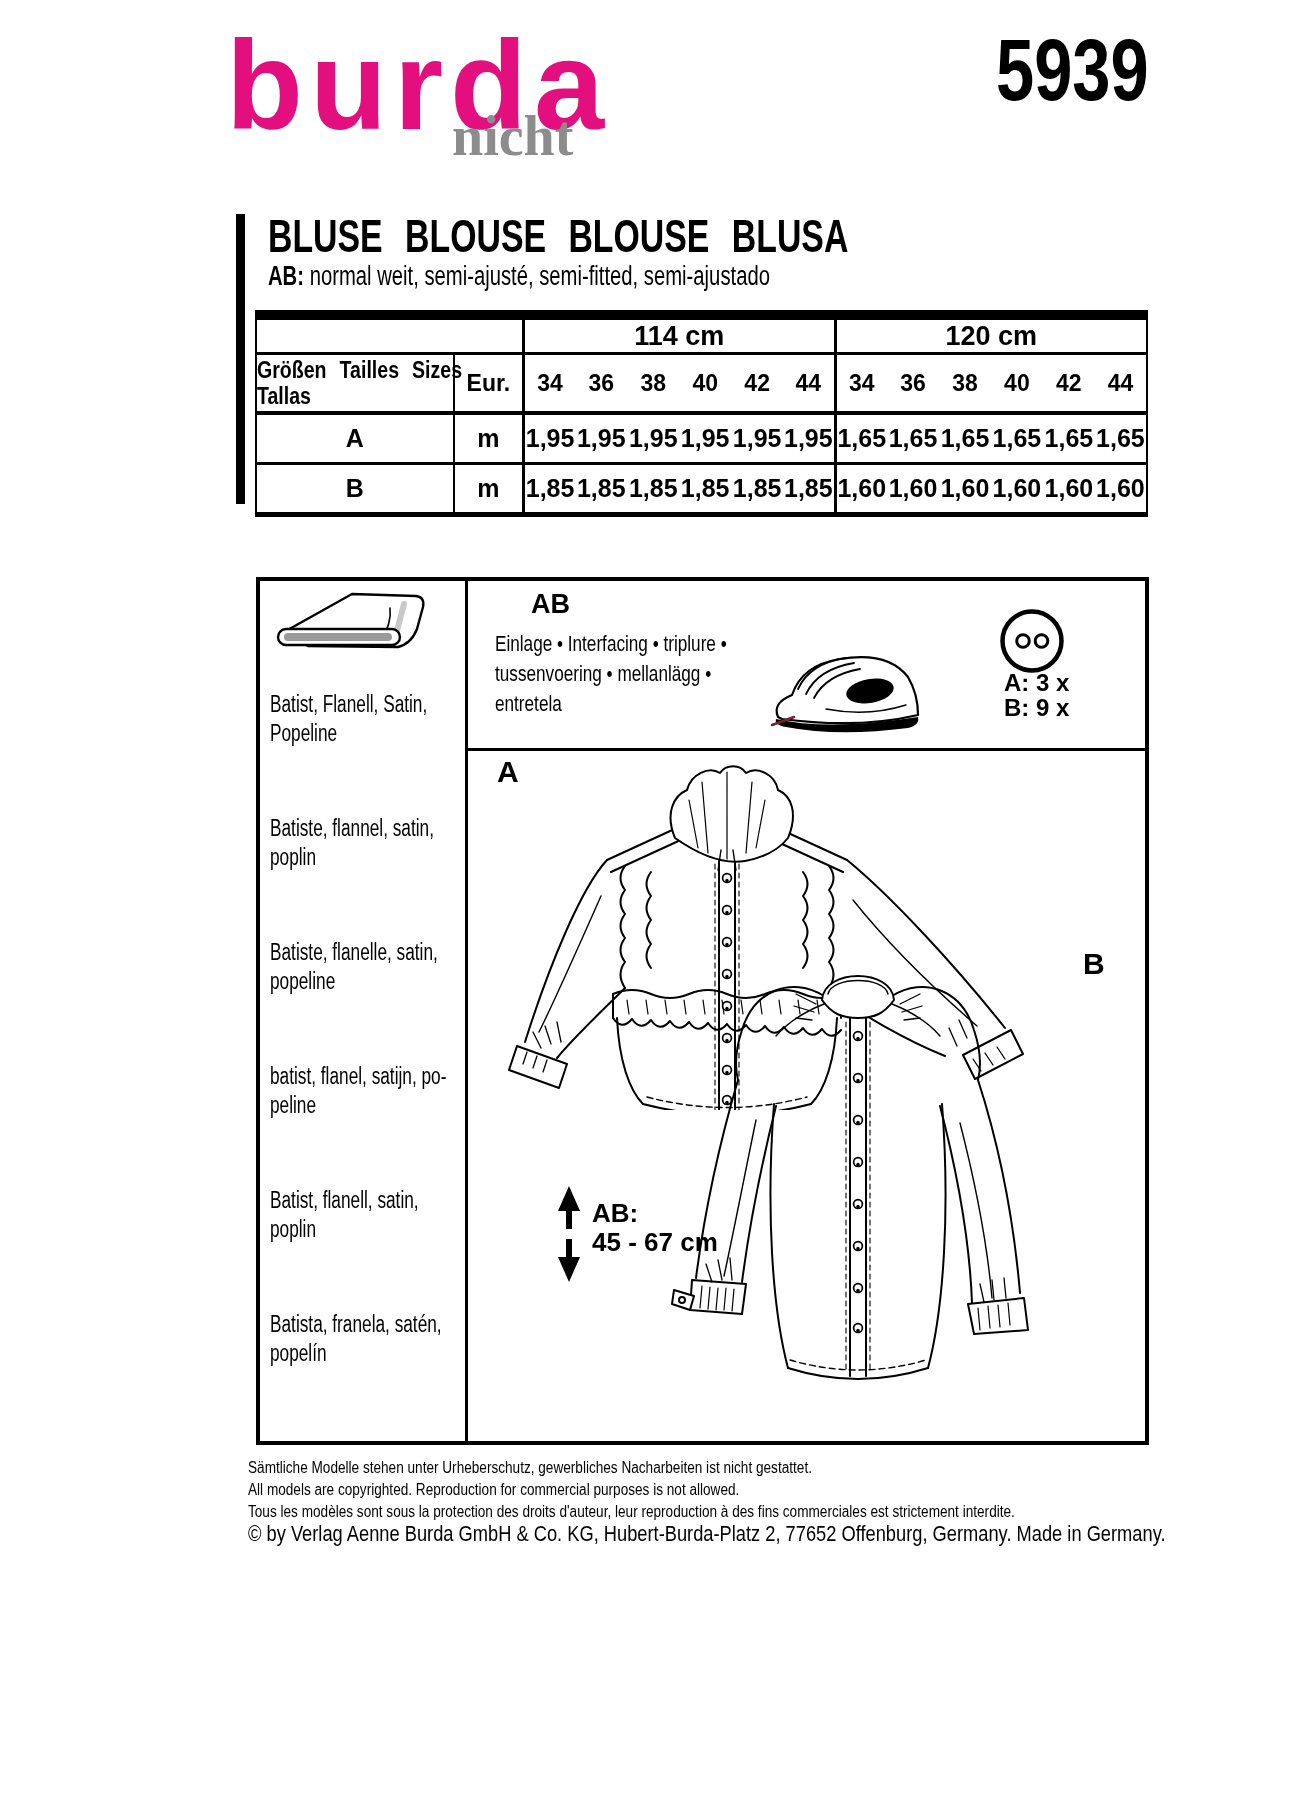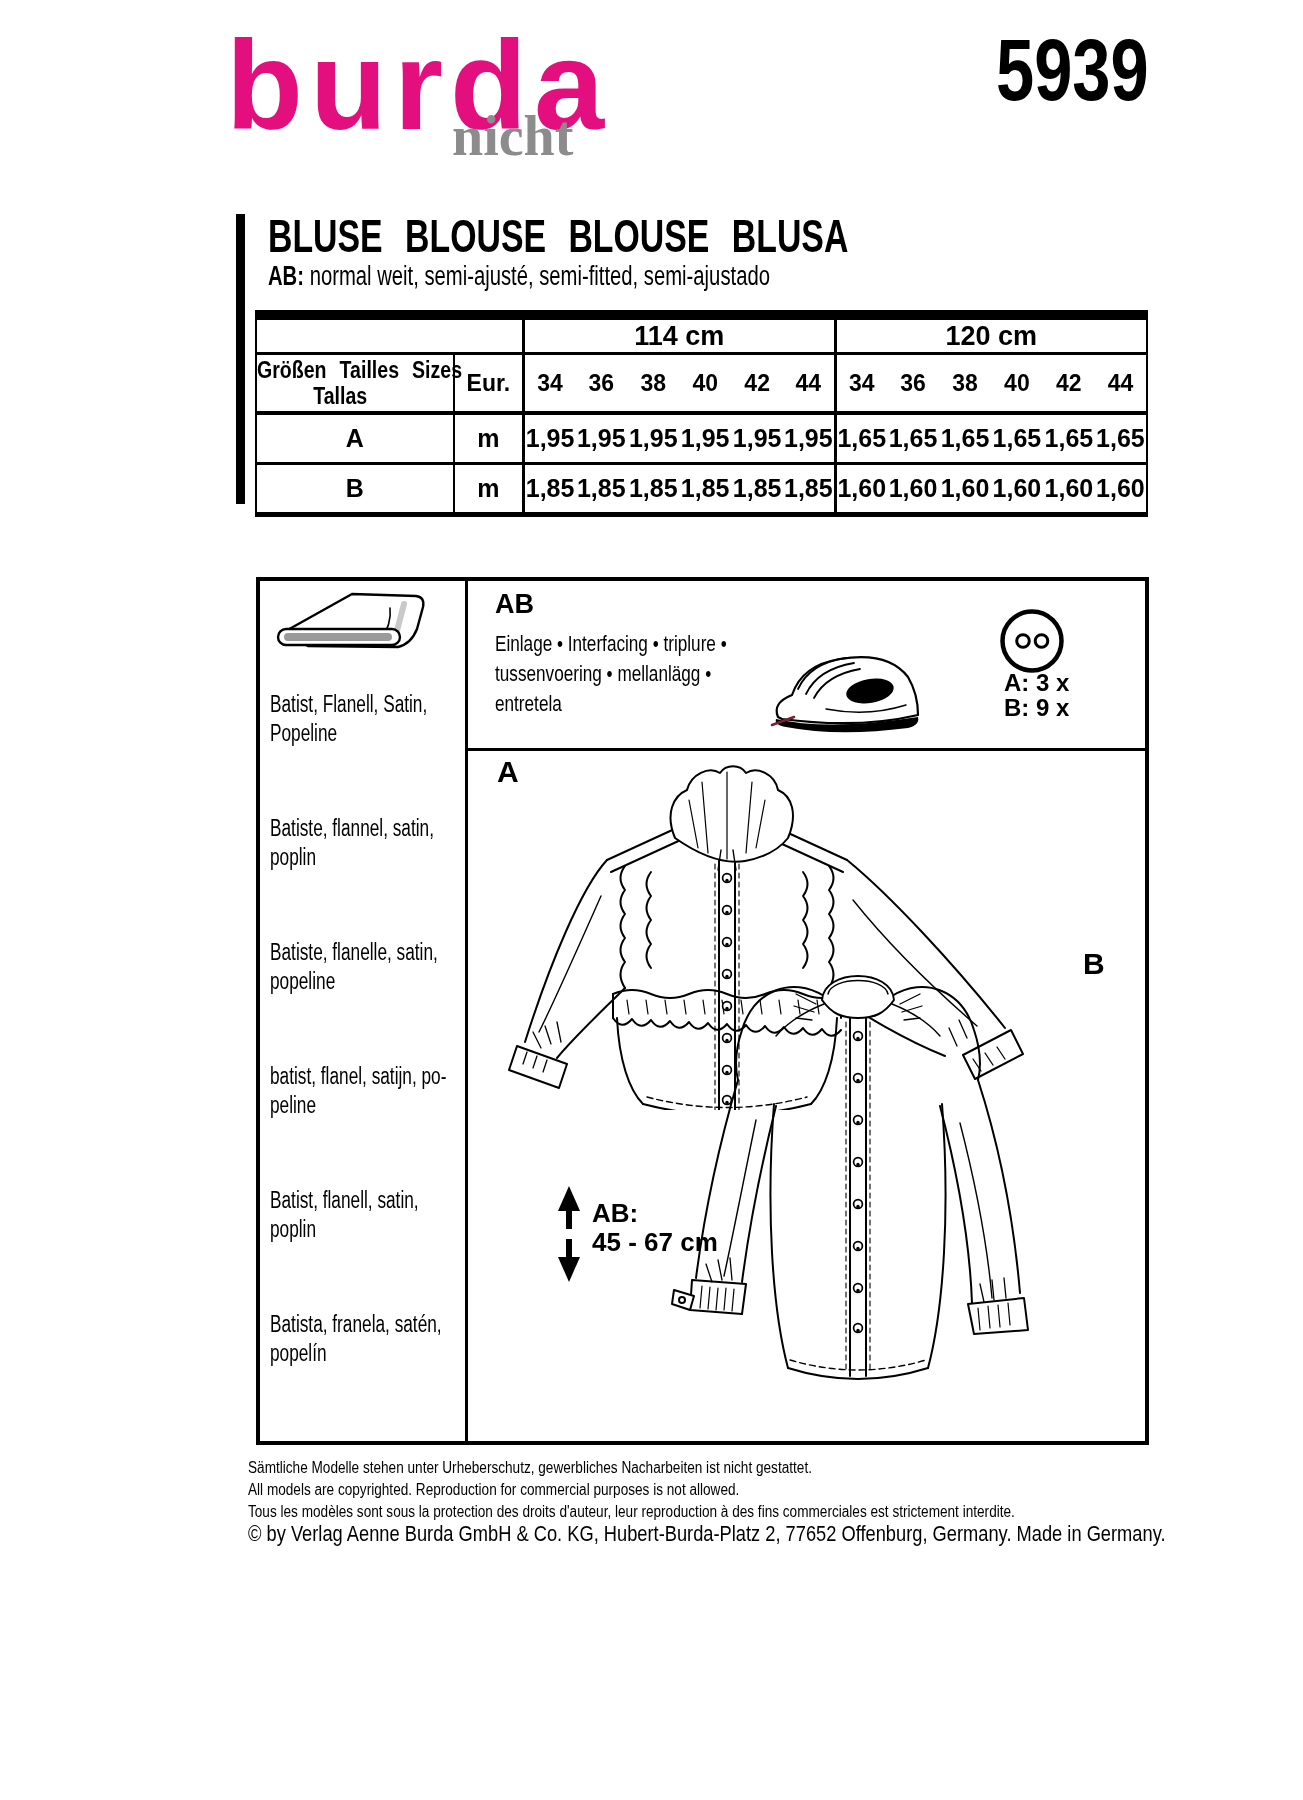--- a/index.html
+++ b/index.html
@@ -28,35 +28,35 @@
 
   
   table.sizes{position:absolute;left:255px;top:310px;width:893px;border-collapse:collapse;
         table-layout:fixed;border-top:10px solid #000;border-left:2px solid #000;
         border-right:2px solid #000;border-bottom:5px solid #000;font-weight:bold;}
   table.sizes td{padding:0;vertical-align:middle;}
   tr.rcm td{height:32px;font-size:27px;text-align:center;border-bottom:3px solid #000;}
   tr.rhd td{height:56px;font-size:23px;border-bottom:4px solid #000;}
   tr.rva td{height:47px;font-size:25px;text-align:center;}
   tr.ra td{border-bottom:3px solid #000;}
-  td.lbl{text-align:center;padding-left:8px;}
+  td.lbl{text-align:left;padding-left:8px;}
   td.eur{text-align:center;}
   td.unit{text-align:right;padding-right:7px;}
   .bl3{border-left:3px solid #000;}
   .bl2{border-left:2px solid #000;}
   .hdrl{line-height:26px;word-spacing:9px;}
 
   
   .box{position:absolute;left:256px;top:577px;width:893px;height:868px;border:4px solid #000;
        box-sizing:border-box;}
   .vdiv{position:absolute;left:205px;top:0;width:3px;height:100%;background:#000;}
   .hdiv{position:absolute;left:208px;top:167px;width:677px;height:3px;background:#000;}
   .fab{position:absolute;left:10px;font-size:23px;line-height:29px;}
   .ifc{position:absolute;left:235px;top:8px;}
-  .ifc .hd{font-size:27px;font-weight:bold;}
+  .ifc .hd{font-size:27px;font-weight:bold;margin-left:36px;}
   .ifc .ln{font-size:22px;line-height:30px;margin-top:9px;}
   .cnts{position:absolute;left:744px;top:89px;font-size:24px;font-weight:bold;line-height:25px;}
   .viewlab{position:absolute;font-size:30px;font-weight:bold;}
   .lentxt{position:absolute;left:332px;top:618px;font-size:26px;font-weight:bold;line-height:29px;}
 
   
   .foot{position:absolute;left:248px;font-size:16px;transform:scaleX(0.85);transform-origin:0 0;
         white-space:nowrap;}
   .foot.cp{font-size:21.5px;}
 </style>

